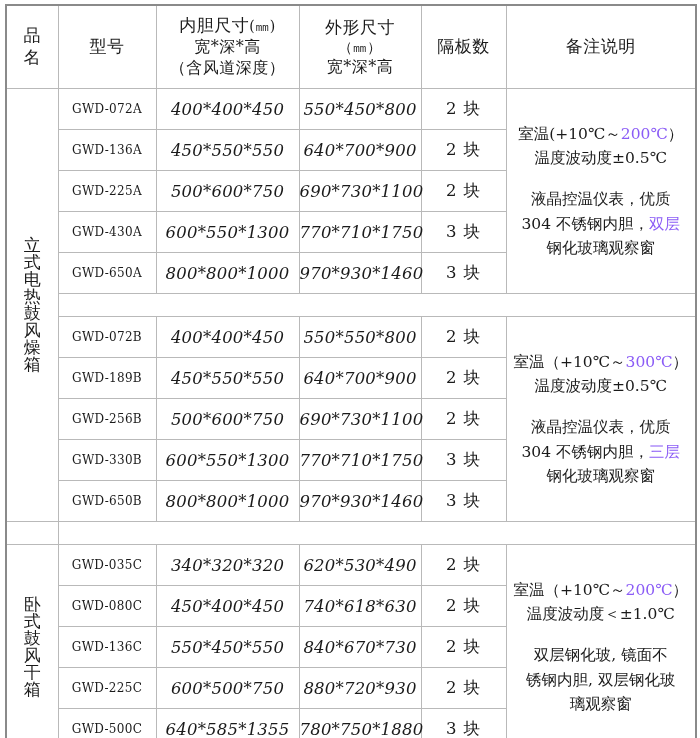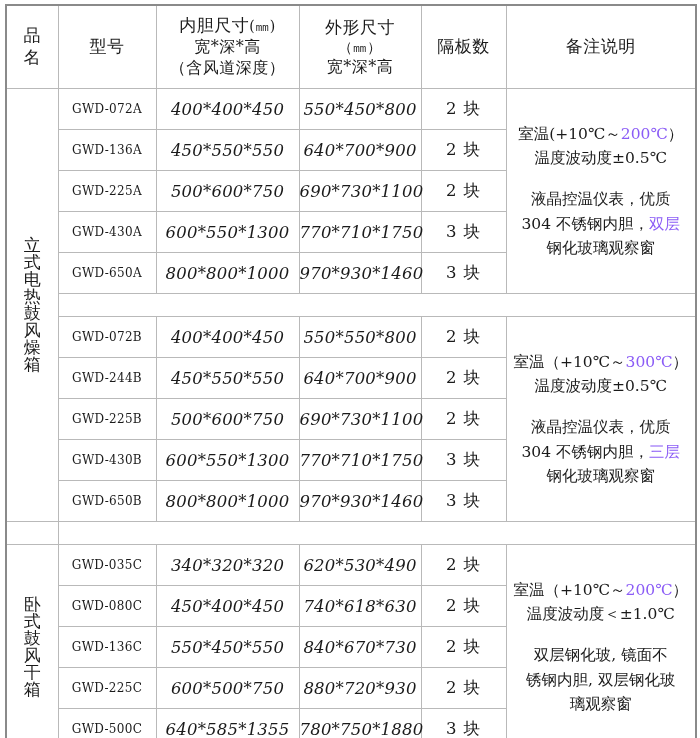--- a/index.html
+++ b/index.html
@@ -214,33 +214,33 @@
           <td class="remark-cell" rowspan="5">
             <span class="rmk-line">室温（+10℃～<span class="hot">300℃</span>）</span>
             <span class="rmk-line">温度波动度±0.5℃</span>
             <span class="rmk-gap"></span>
             <span class="rmk-body">液晶控温仪表，优质</span>
             <span class="rmk-body">304 不锈钢内胆，<span class="hot">三层</span></span>
             <span class="rmk-body">钢化玻璃观察窗</span>
           </td>
         </tr>
         <tr class="data-row">
-          <td class="model-cell">GWD-244B</td>
+          <td class="model-cell">GWD-189B</td>
           <td class="dim-cell">450*550*550</td>
           <td class="dim-cell">640*700*900</td>
           <td class="plates-cell">2 块</td>
         </tr>
         <tr class="data-row">
-          <td class="model-cell">GWD-225B</td>
+          <td class="model-cell">GWD-256B</td>
           <td class="dim-cell">500*600*750</td>
           <td class="dim-cell">690*730*1100</td>
           <td class="plates-cell">2 块</td>
         </tr>
         <tr class="data-row">
-          <td class="model-cell">GWD-430B</td>
+          <td class="model-cell">GWD-330B</td>
           <td class="dim-cell">600*550*1300</td>
           <td class="dim-cell">770*710*1750</td>
           <td class="plates-cell">3 块</td>
         </tr>
         <tr class="data-row">
           <td class="model-cell">GWD-650B</td>
           <td class="dim-cell">800*800*1000</td>
           <td class="dim-cell">970*930*1460</td>
           <td class="plates-cell">3 块</td>
         </tr>

